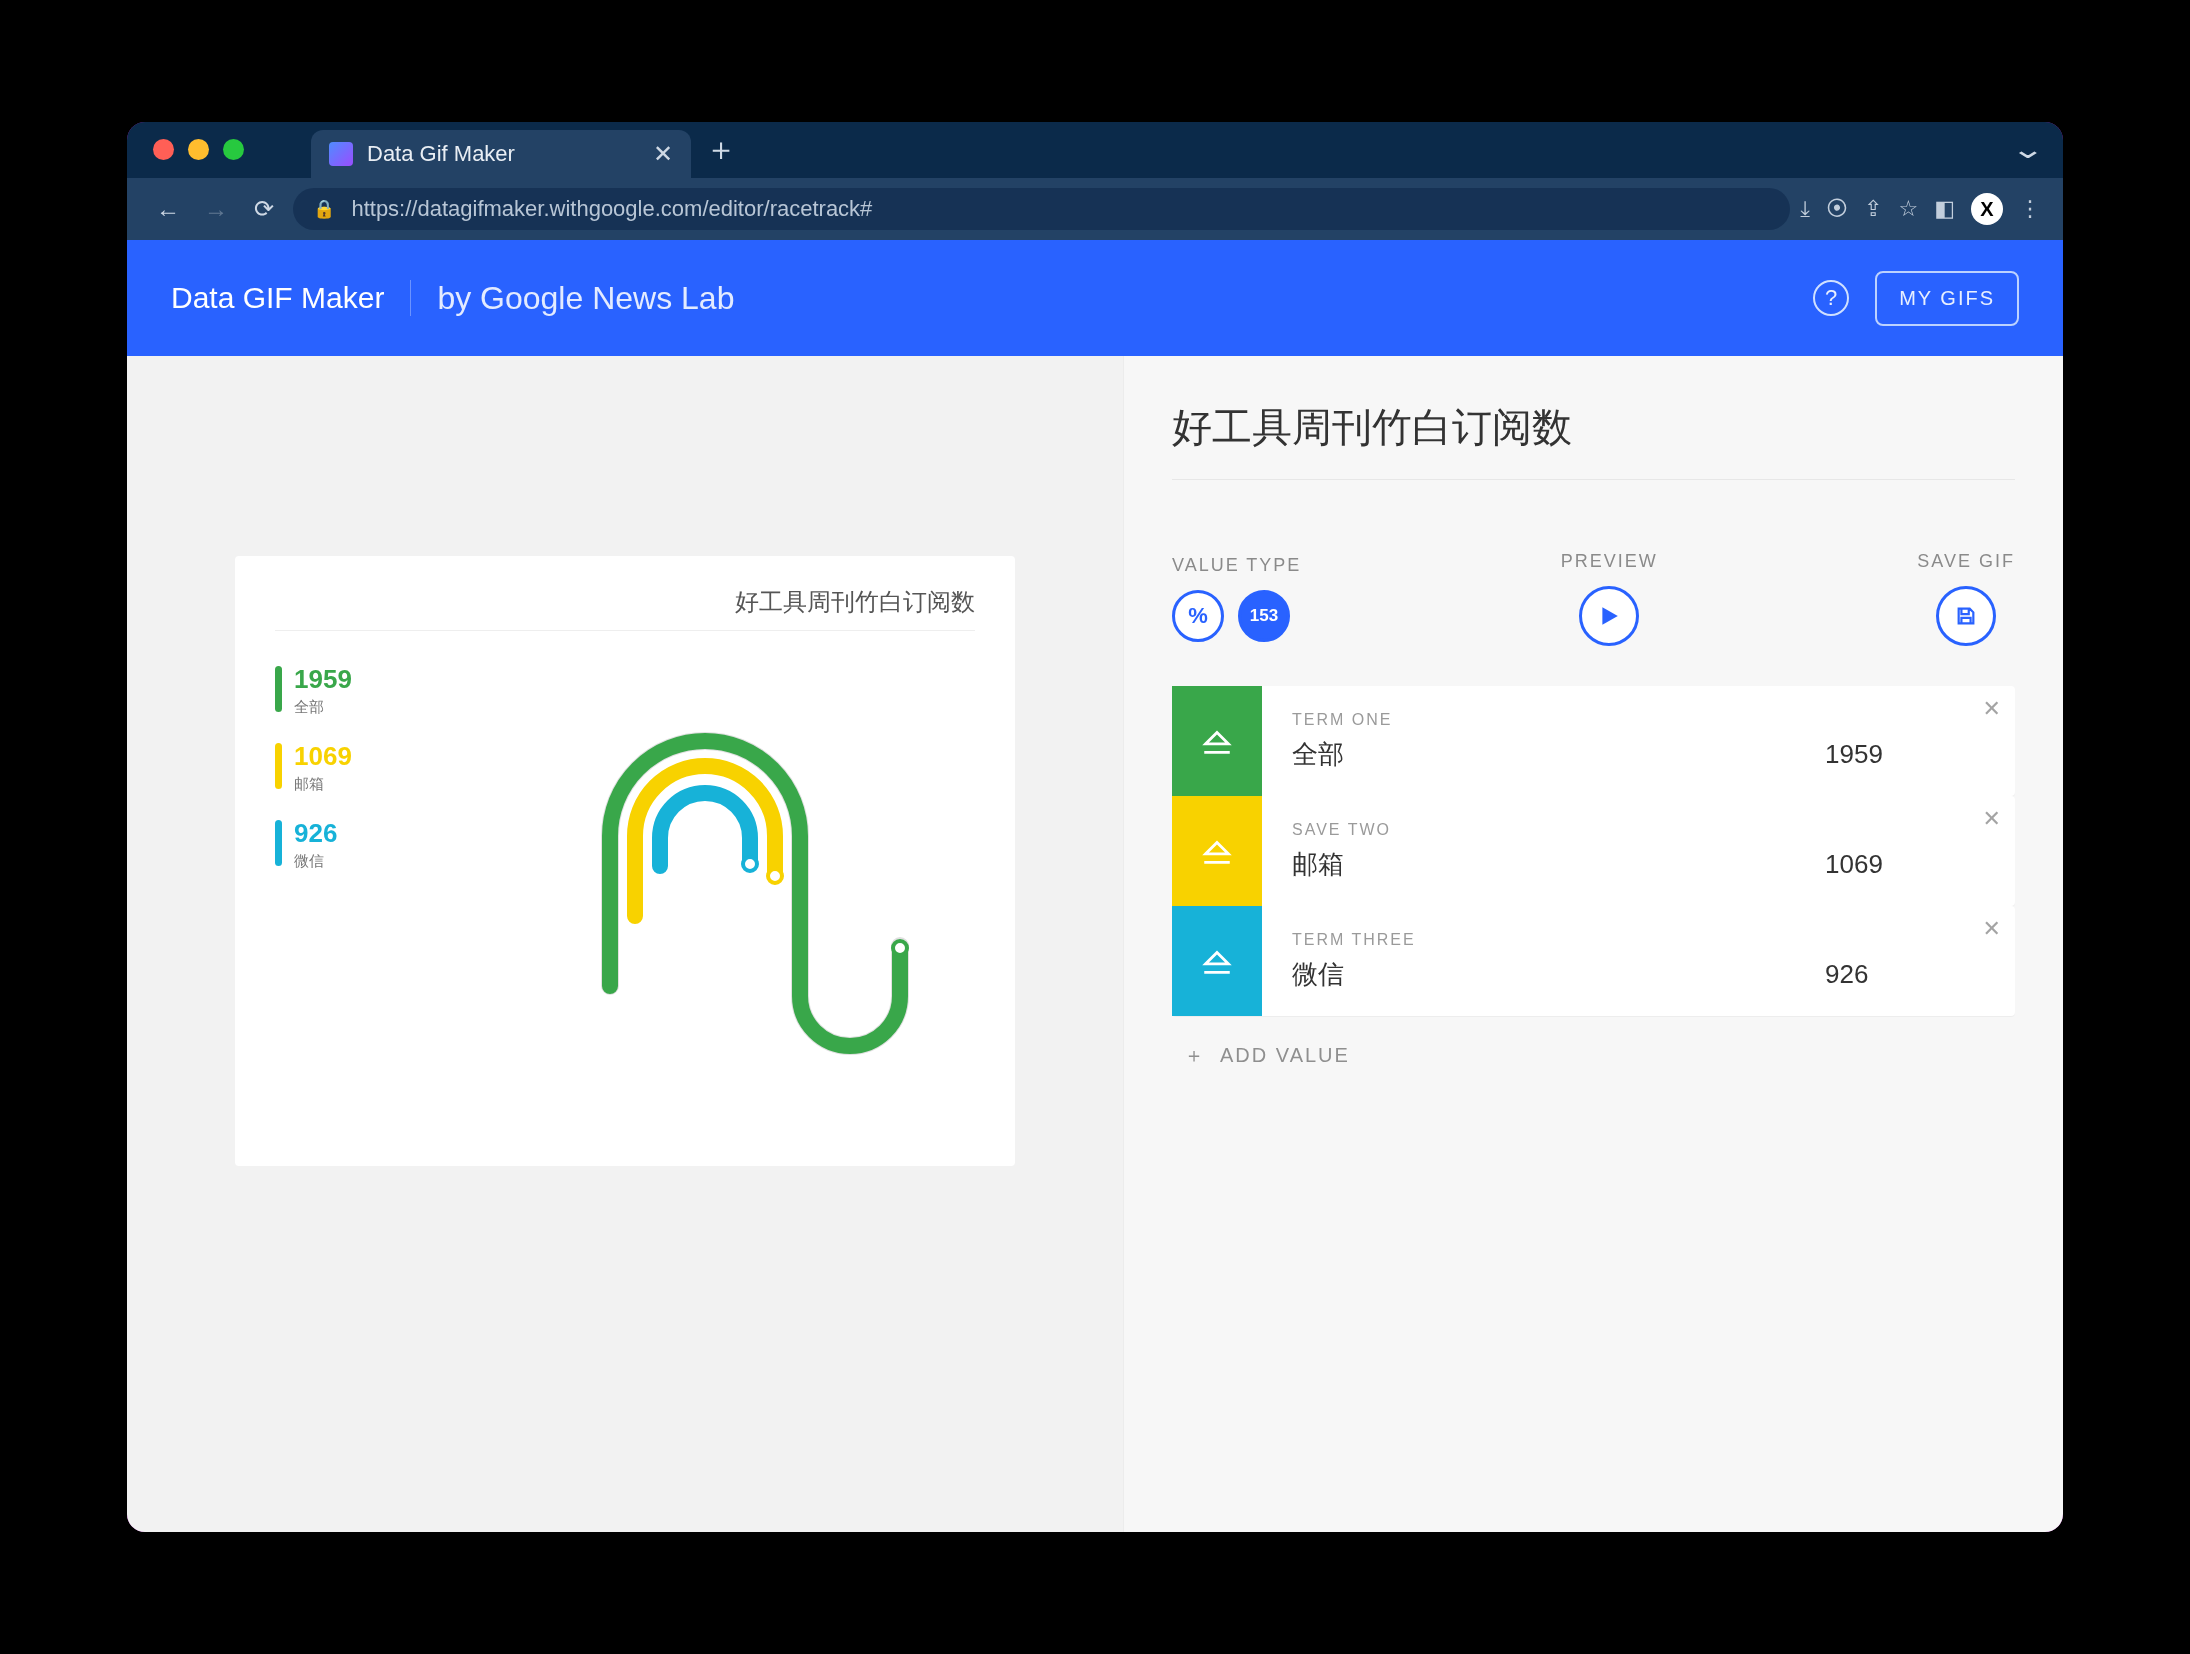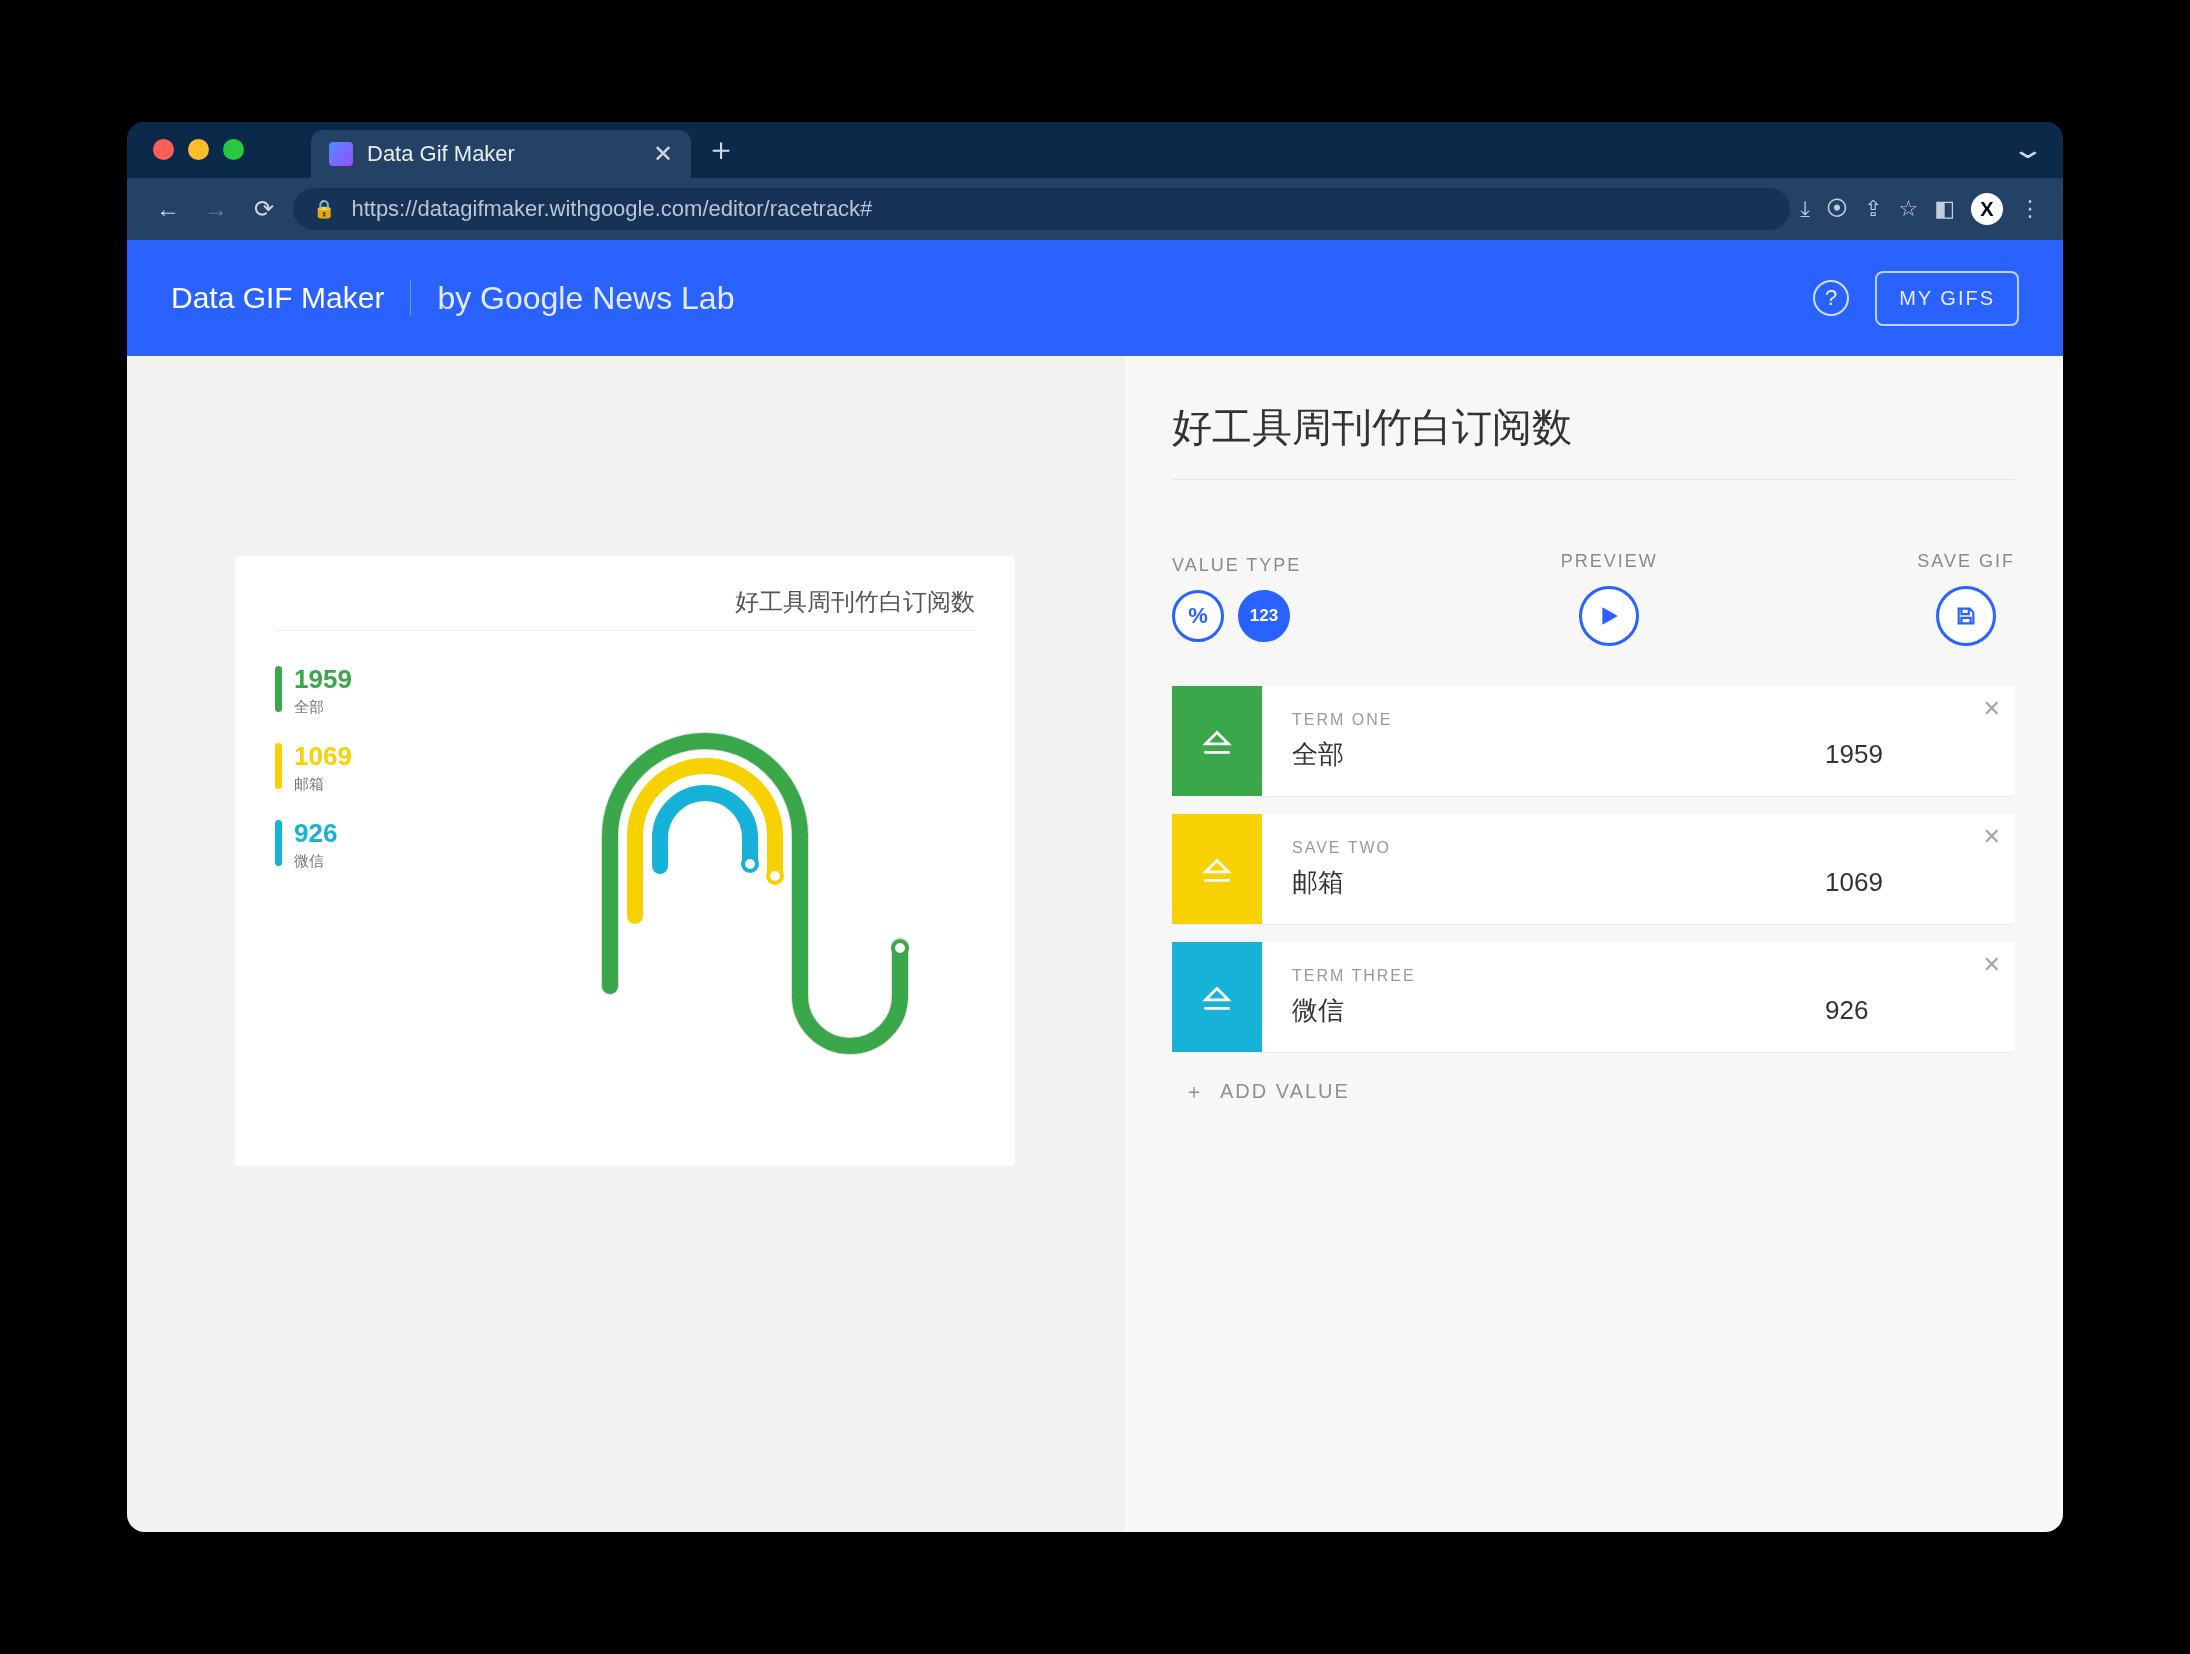--- a/index.html
+++ b/index.html
@@ -94,21 +94,21 @@
     width:52px;height:52px;border-radius:50%;border:3px solid var(--blue);display:flex;align-items:center;justify-content:center;
     color:var(--blue);font-weight:700;font-size:22px;background:#fff;
   }
   .chip.filled{background:var(--blue);color:#fff;font-size:17px;}
   .ctl.preview,.ctl.save{margin-left:auto;align-items:center;}
   .bigbtn{
     width:60px;height:60px;border-radius:50%;border:3px solid var(--blue);display:flex;align-items:center;justify-content:center;
     color:var(--blue);font-size:26px;background:#fff;
   }
 
-  .terms{padding:10px 48px;display:flex;flex-direction:column;gap:18px;justify-content:space-between;}
+  .terms{padding:10px 48px;display:flex;flex-direction:column;justify-content:space-between;}
   .term{
     display:flex;background:#fff;border-radius:4px;height:110px;position:relative;box-shadow:0 1px 0 rgba(0,0,0,.04);
   }
   .swatch{width:90px;display:flex;align-items:center;justify-content:center;}
   .swatch svg{width:34px;height:34px;}
   .termbody{flex:1;display:flex;align-items:center;padding:0 30px;gap:40px;}
   .tcol{display:flex;flex-direction:column;gap:8px;flex:1;}
   .tsmall{color:#9a9a9a;font-size:16px;letter-spacing:2px;}
   .tbig{color:#333;font-size:26px;}
   .tval{margin-left:auto;}
@@ -218,21 +218,21 @@
 
       <div class="right">
         <div class="rtitle">好工具周刊竹白订阅数</div>
         <div class="rdiv"></div>
 
         <div class="controls">
           <div class="ctl">
             <div class="lbltxt">VALUE TYPE</div>
             <div class="ctlrow">
               <div class="chip">%</div>
-              <div class="chip filled">123</div>
+              <div class="chip filled">153</div>
             </div>
           </div>
           <div class="ctl preview">
             <div class="lbltxt">PREVIEW</div>
             <div class="bigbtn">
               <svg width="22" height="22" viewBox="0 0 20 20">
                 <polygon points="4,2 18,10 4,18" fill="#2962ff"></polygon>
               </svg>
             </div>
           </div>

